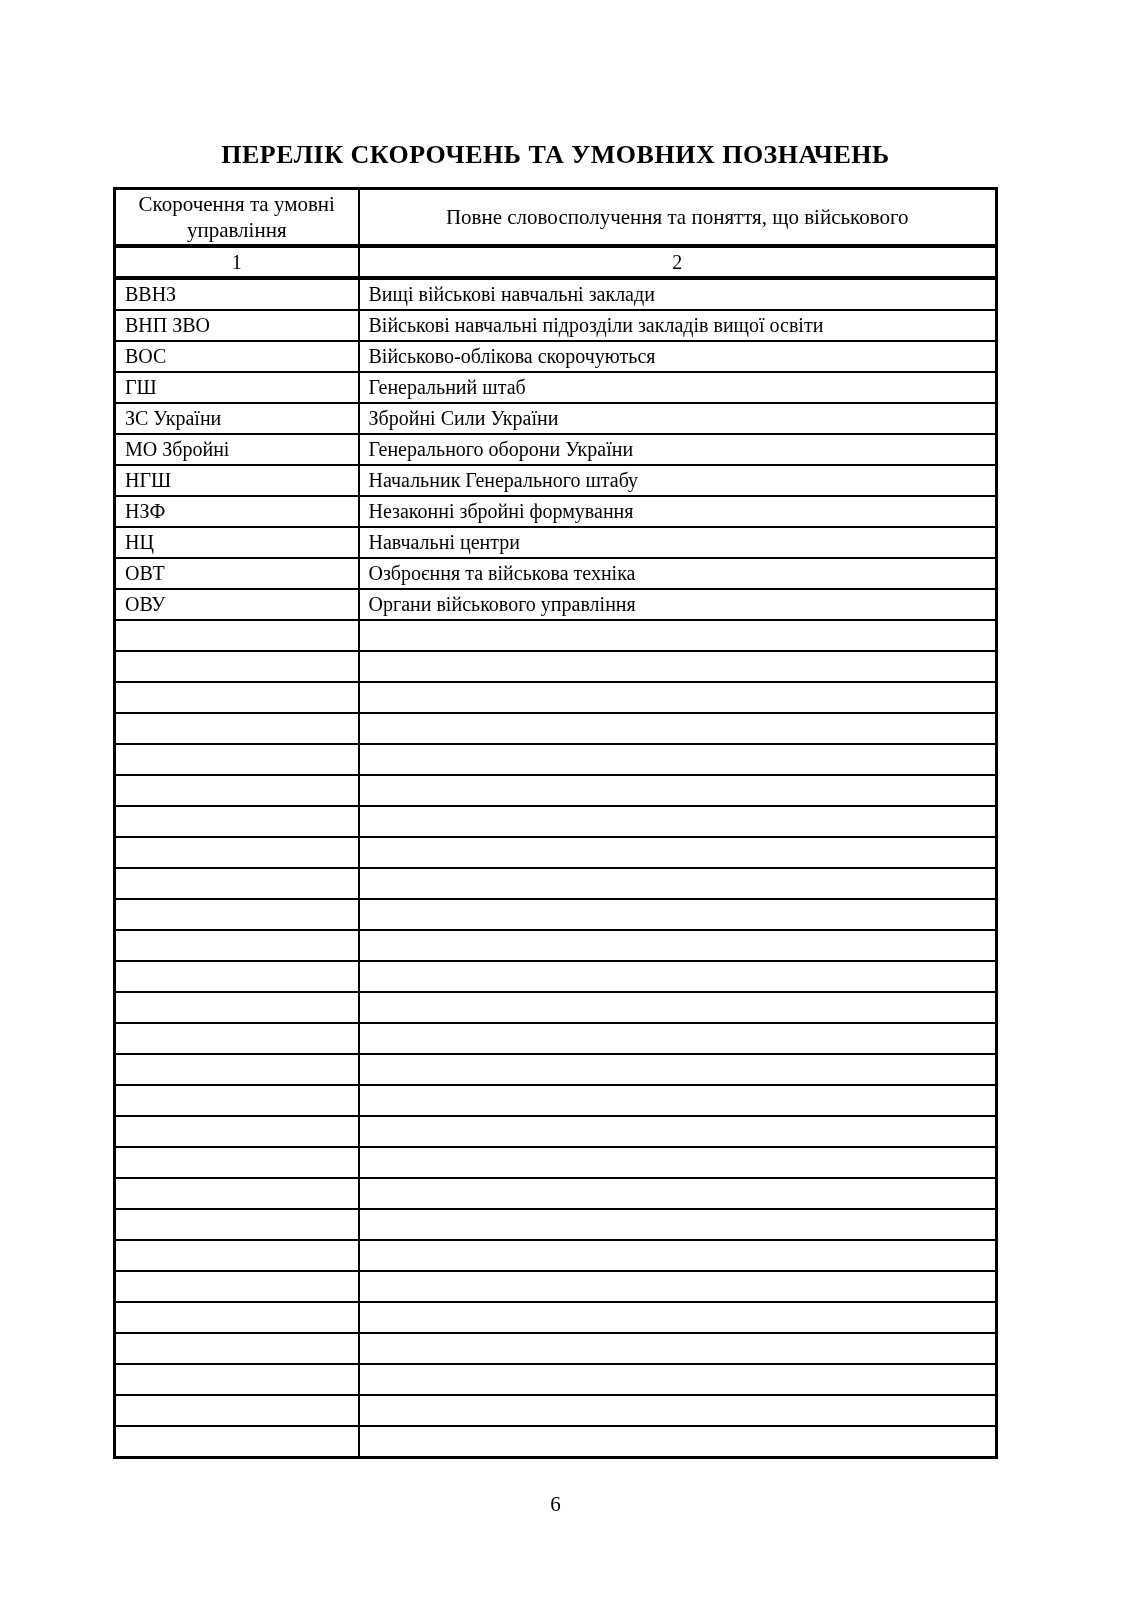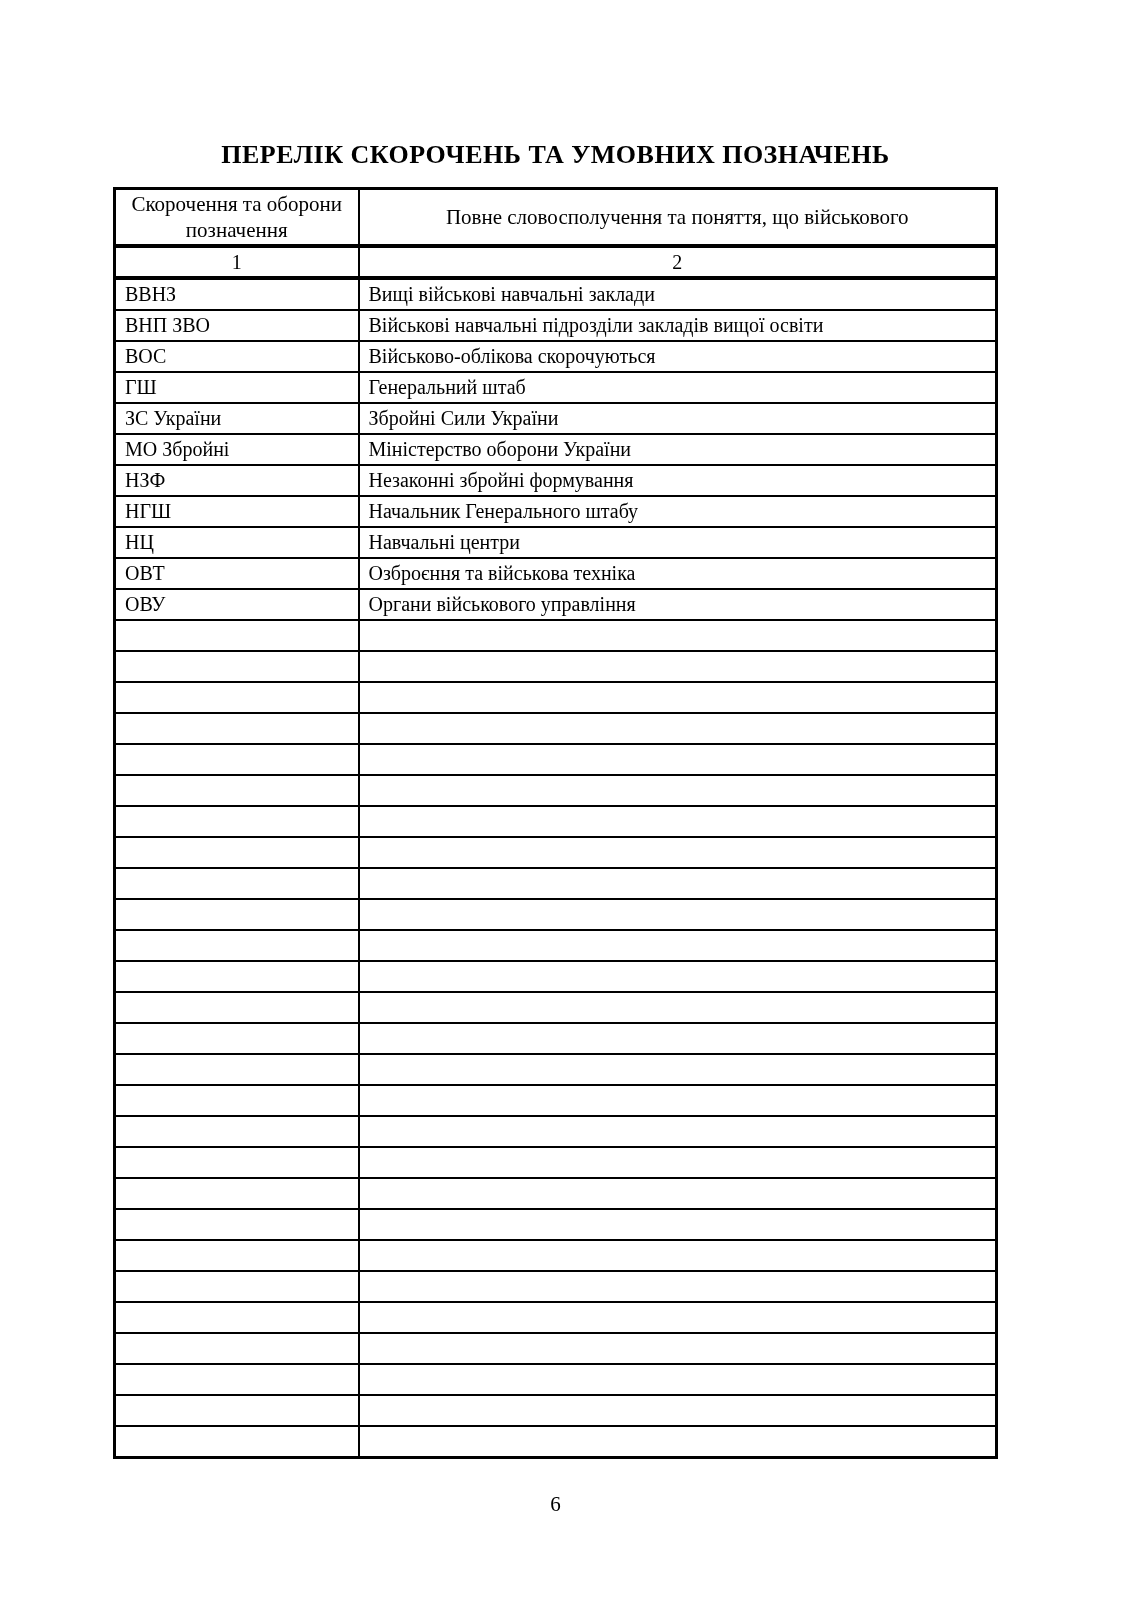--- a/index.html
+++ b/index.html
@@ -80,21 +80,21 @@
 
   <div class="doc-title">ПЕРЕЛІК СКОРОЧЕНЬ ТА УМОВНИХ ПОЗНАЧЕНЬ</div>
 
   <table class="abbr-table">
     <colgroup>
       <col class="c1">
       <col class="c2">
     </colgroup>
     <thead>
       <tr class="header-row">
-        <th>Скорочення та оборони позначення</th>
+        <th>Скорочення та умовні управління</th>
         <th>Повне словосполучення та поняття, що військового</th>
       </tr>
       <tr class="number-row">
         <td>1</td>
         <td>2</td>
       </tr>
     </thead>
     <tbody class="rows" id="table-body">
         <tr>
           <td>ВВНЗ</td>
@@ -111,31 +111,31 @@
         <tr>
           <td>ГШ</td>
           <td>Генеральний штаб</td>
         </tr>
         <tr>
           <td>ЗС України</td>
           <td>Збройні Сили України</td>
         </tr>
         <tr>
           <td>МО Збройні</td>
-          <td>Міністерство оборони України</td>
+          <td>Генерального оборони України</td>
+        </tr>
+        <tr>
+          <td>НГШ</td>
+          <td>Начальник Генерального штабу</td>
         </tr>
         <tr>
           <td>НЗФ</td>
           <td>Незаконні збройні формування</td>
         </tr>
         <tr>
-          <td>НГШ</td>
-          <td>Начальник Генерального штабу</td>
-        </tr>
-        <tr>
           <td>НЦ</td>
           <td>Навчальні центри</td>
         </tr>
         <tr>
           <td>ОВТ</td>
           <td>Озброєння та військова техніка</td>
         </tr>
         <tr>
           <td>ОВУ</td>
           <td>Органи військового управління</td>

